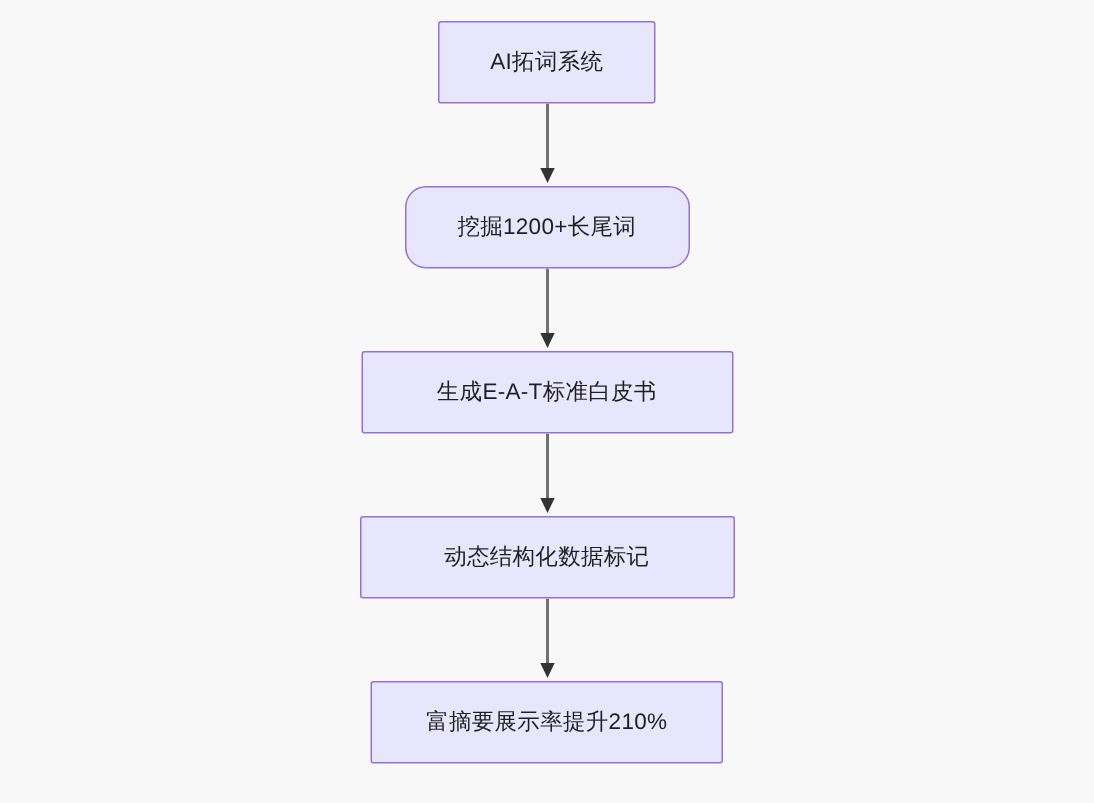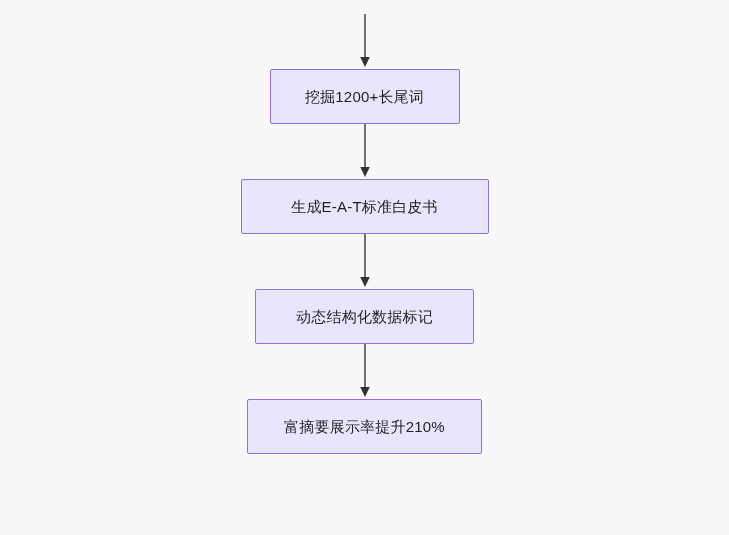--- a/index.html
+++ b/index.html
@@ -48,23 +48,23 @@
 
   .node-label {
     color: #1f1f1f;
     font-size: 15px;
     line-height: 1;
     letter-spacing: 0.2px;
     white-space: nowrap;
   }
 
   .node-1 { width: 145px; }
-  .node-2 { width: 190px; }
+  .node-2 { width: 190px; border-radius: 14px; }
   .node-3 { width: 248px; }
-  .node-4 { width: 219px; }
+  .node-4 { width: 250px; }
   .node-5 { width: 235px; text-align: center; }
 
   .connector {
     position: relative;
     width: 14px;
     height: 55px;
     flex: 0 0 auto;
     display: block;
   }
   .connector svg {
@@ -72,20 +72,23 @@
     width: 14px;
     height: 55px;
   }
 </style>
 </head>
 <body>
 
 <div id="flowchart-canvas">
   <div class="flow-column">
 
+    <div class="node node-1">
+      <span class="node-label">AI拓词系统</span>
+    </div>
 
     <div class="connector">
       <svg viewBox="0 0 14 55" xmlns="http://www.w3.org/2000/svg">
         <line x1="7" y1="0" x2="7" y2="45" stroke="#707070" stroke-width="2"></line>
         <polygon points="7,53 2.2,43 11.8,43" fill="#333333"></polygon>
       </svg>
     </div>
 
     <div class="node node-2">
       <span class="node-label">挖掘1200+长尾词</span>

